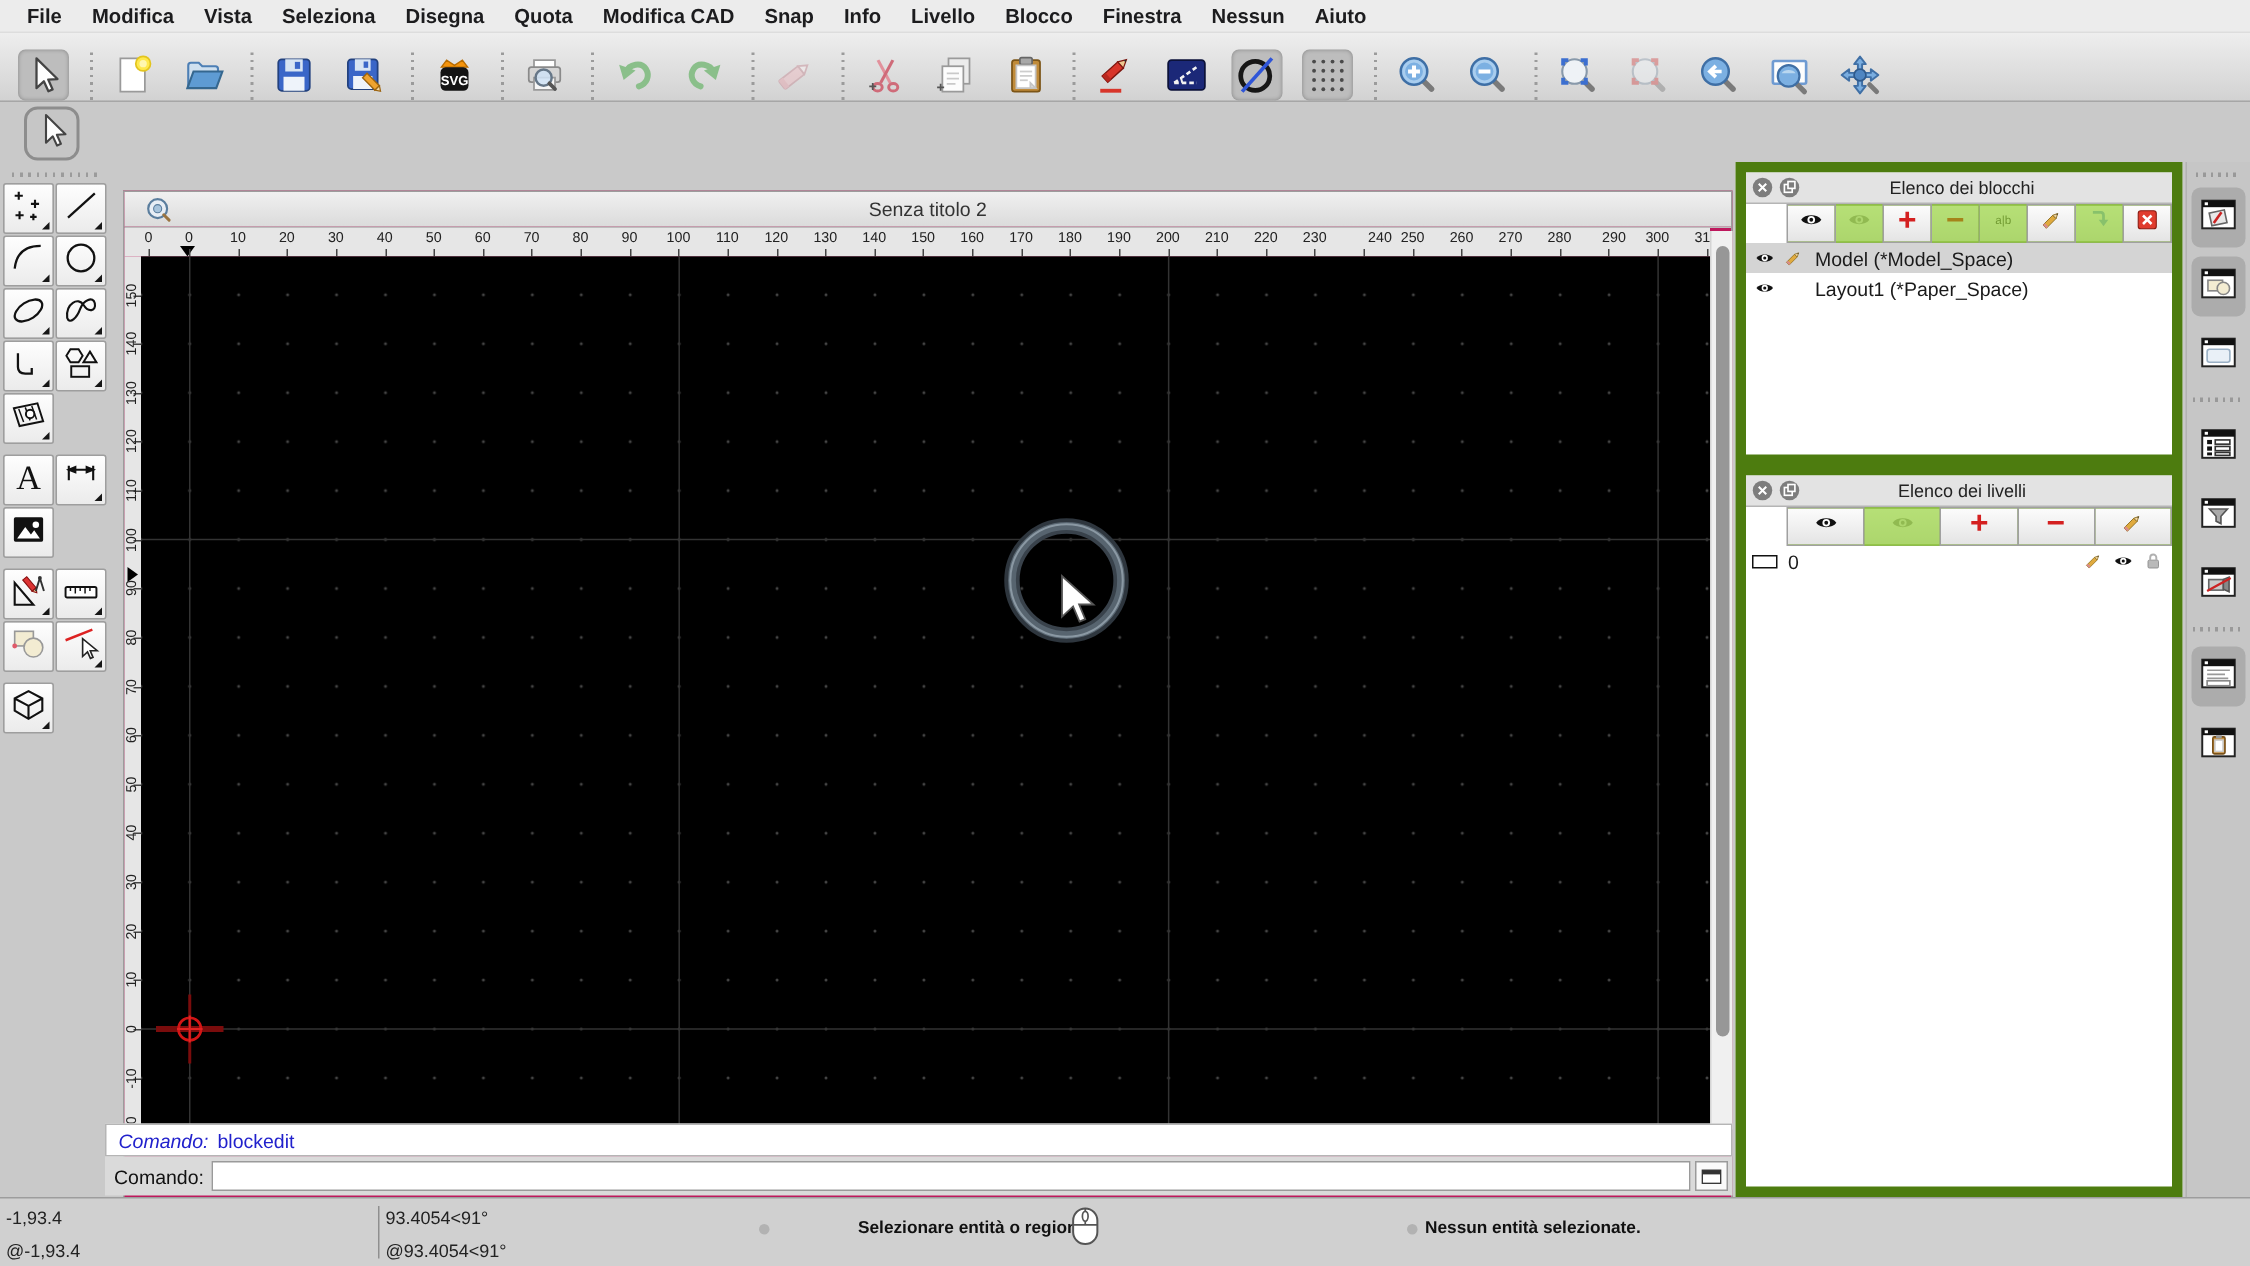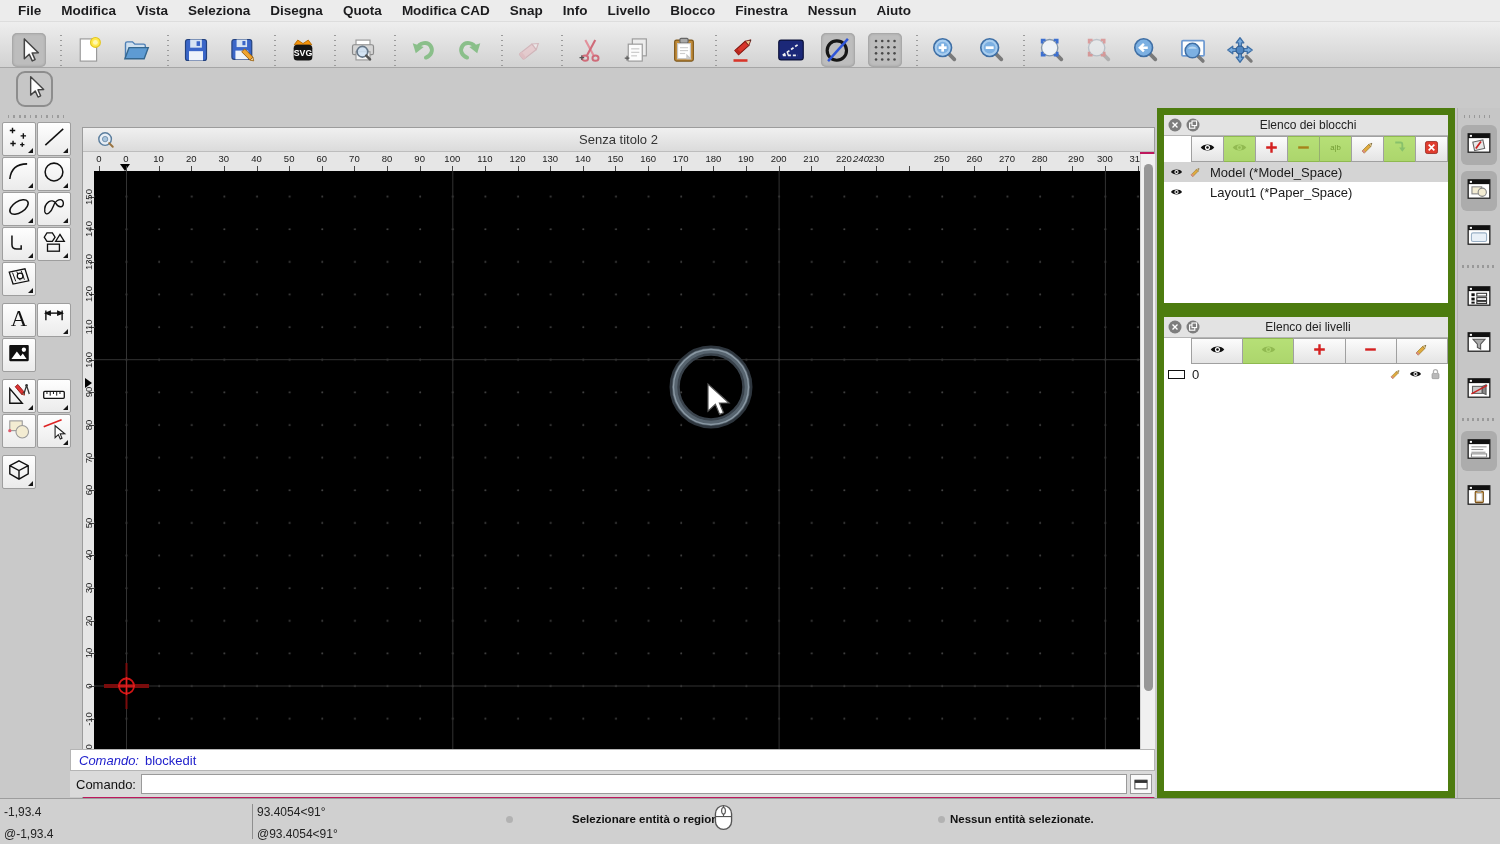--- a/index.html
+++ b/index.html
@@ -598,21 +598,21 @@
         <span class="hr-label" style="left: 662.97px;">190</span>
         <i class="hr-tick" style="left: 695.6px;"></i>
         <span class="hr-label" style="left: 695.6px;">200</span>
         <i class="hr-tick" style="left: 728.23px;"></i>
         <span class="hr-label" style="left: 728.23px;">210</span>
         <i class="hr-tick" style="left: 760.86px;"></i>
         <span class="hr-label" style="left: 760.86px;">220</span>
         <i class="hr-tick" style="left: 793.49px;"></i>
         <span class="hr-label" style="left: 793.49px;">230</span>
         <i class="hr-tick" style="left: 826.12px;"></i>
-        <span class="hr-label" style="left: 778px; font-style: italic;">240</span>
+        <span class="hr-label" style="left: 837px;">240</span>
         <i class="hr-tick" style="left: 858.75px;"></i>
         <span class="hr-label" style="left: 858.75px;">250</span>
         <i class="hr-tick" style="left: 891.38px;"></i>
         <span class="hr-label" style="left: 891.38px;">260</span>
         <i class="hr-tick" style="left: 924.01px;"></i>
         <span class="hr-label" style="left: 924.01px;">270</span>
         <i class="hr-tick" style="left: 956.64px;"></i>
         <span class="hr-label" style="left: 956.64px;">280</span>
         <i class="hr-tick" style="left: 989.27px;"></i>
         <span class="hr-label" style="left: 993px;">290</span>

